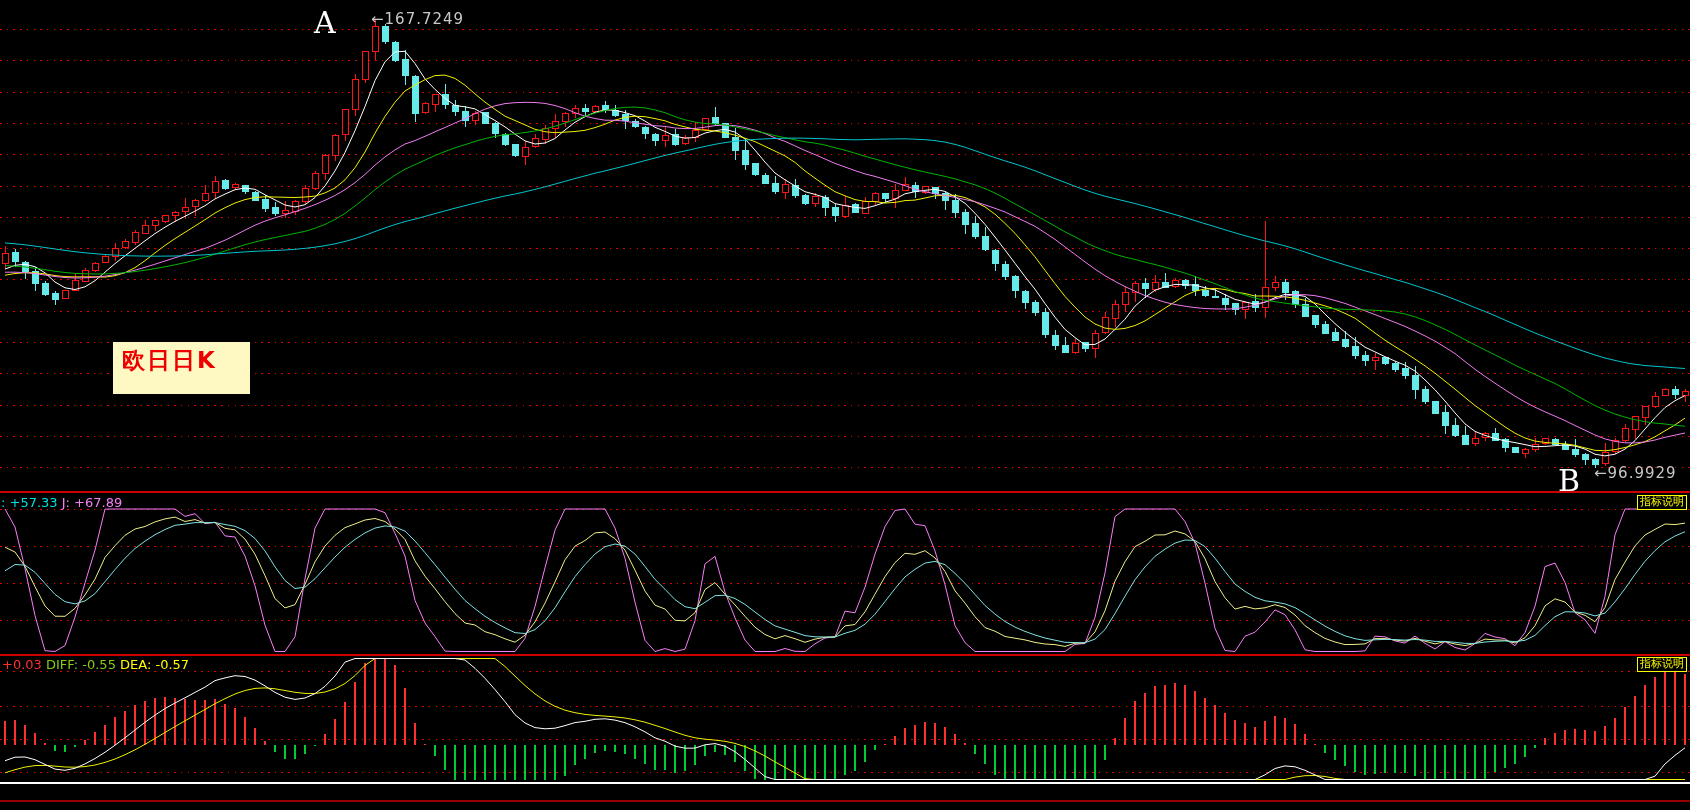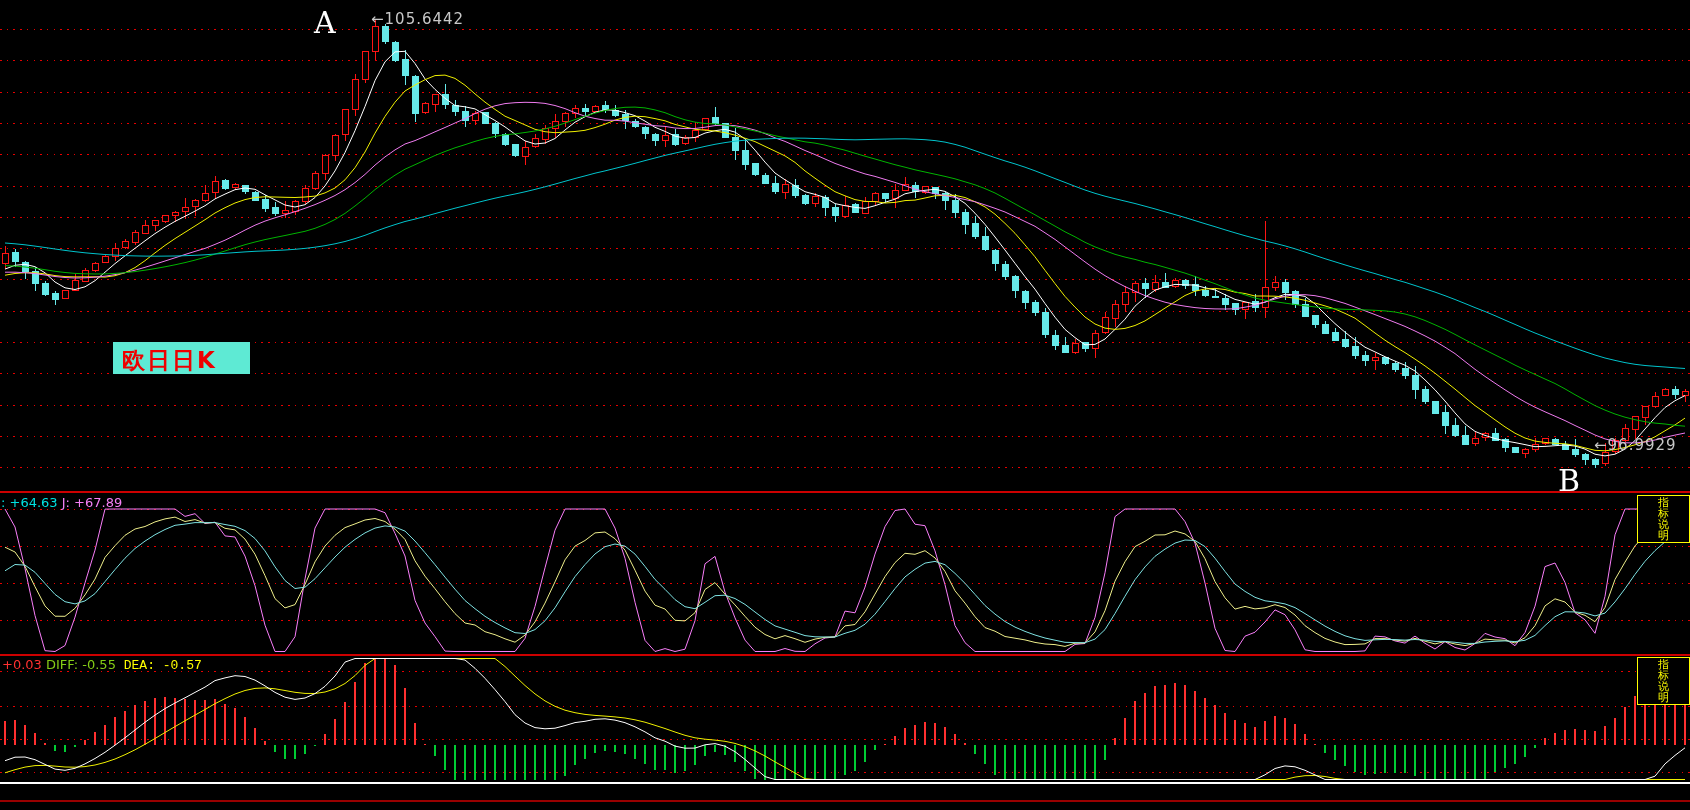--- a/index.html
+++ b/index.html
@@ -5,35 +5,35 @@
   html,body{margin:0;padding:0;background:#000;}
   .stage{position:relative;width:1690px;height:810px;background:#000;overflow:hidden;
          font-family:"DejaVu Sans", "Liberation Sans", sans-serif;}
   #svg-host{position:absolute;left:0;top:0;width:1690px;height:810px;}
   .ab-label{position:absolute;color:#ffffff;font-family:"DejaVu Serif","Liberation Serif",serif;
             font-size:30px;line-height:30px;}
   .lbl-a{left:314px;top:8px;}
   .lbl-b{left:1558px;top:466px;}
   .price-note{position:absolute;color:#c8c8c8;font-size:15px;line-height:15px;letter-spacing:1px;}
   .note-high{left:371px;top:12px;}
-  .note-low{left:1594px;top:438px;}
-  .symbol-box{position:absolute;left:113px;top:342px;width:137px;height:32px;background:#5eead4;}
+  .note-low{left:1594px;top:466px;}
+  .symbol-box{position:absolute;left:113px;top:342px;width:137px;height:52px;background:#fef9c3;}
   .symbol-box span{display:block;padding:5px 0 0 9px;color:#ee0000;font-weight:bold;
                    font-size:23px;line-height:26px;letter-spacing:2px;}
   .panel-header{position:absolute;font-size:13px;line-height:13px;white-space:pre;}
   .kdj-header{left:1px;top:496px;}
   .macd-header{left:2px;top:658px;}
   .c-cyan{color:#00e0e0;}
   .c-magenta{color:#f580f5;}
   .c-red{color:#ff3030;}
   .c-white{color:#84cc16;}
-  .c-yellow{color:#ffff00;font-family:Liberation Mono, monospace;}
+  .c-yellow{color:#ffff00;}
   .legend-btn{position:absolute;left:1637px;background:#000;border:1px solid #ffff00;color:#ffff00;
-              font-size:11px;line-height:11px;padding:1px 20px;cursor:pointer;
-              font-family:Liberation Sans, sans-serif;}
+              font-size:11px;line-height:11px;padding:1px 2px;cursor:pointer;
+              font-family:Liberation Mono, monospace;}
   .legend-kdj{top:495px;}
   .legend-macd{top:657px;}
 </style>
 </head>
 <body>
 
 <div class="stage">
 
   <div id="svg-host"><svg width="1690" height="810" xmlns="http://www.w3.org/2000/svg">
         <g shape-rendering="crispEdges">
@@ -580,28 +580,28 @@
           <polyline points="5,243.0 15,243.8 25,244.8 35,246.1 45,247.5 55,249.0 65,250.4 75,251.7 85,252.8 95,253.7 105,254.5 115,255.1 125,255.6 135,255.9 145,256.1 155,256.2 165,256.1 175,256.0 185,255.7 195,255.3 205,254.8 215,254.0 225,253.3 235,252.6 245,251.9 255,251.3 265,250.9 275,250.5 285,250.0 295,249.3 305,248.4 315,247.2 325,245.7 335,243.8 345,241.5 355,238.6 365,235.3 375,231.5 385,227.9 395,224.6 405,221.5 415,219.1 425,216.4 435,213.6 445,210.9 455,208.2 465,205.7 475,203.1 485,200.6 495,198.2 505,196.0 515,194.0 525,191.8 535,189.4 545,186.8 555,184.1 565,181.3 575,178.5 585,175.9 595,173.2 605,170.9 615,168.4 625,165.9 635,163.3 645,160.6 655,158.0 665,155.4 675,153.1 685,150.9 695,148.7 705,146.4 715,144.3 725,142.6 735,141.2 745,140.2 755,139.4 765,138.9 775,138.5 785,138.2 795,138.1 805,138.2 815,138.5 825,138.8 835,139.3 845,139.6 855,139.8 865,139.6 875,139.3 885,139.1 895,138.9 905,138.8 915,139.2 925,139.7 935,140.6 945,142.1 955,144.4 965,147.2 975,150.7 985,154.2 995,157.6 1005,160.9 1015,163.9 1025,167.2 1035,170.8 1045,174.7 1055,178.6 1065,182.4 1075,186.3 1085,190.0 1095,193.3 1105,196.2 1115,198.7 1125,201.1 1135,203.5 1145,206.2 1155,208.9 1165,211.8 1175,214.6 1185,217.5 1195,220.6 1205,223.7 1215,226.7 1225,229.8 1235,232.8 1245,235.7 1255,238.4 1265,241.0 1275,243.3 1285,245.9 1295,248.8 1305,252.0 1315,255.4 1325,258.7 1335,261.8 1345,264.9 1355,267.9 1365,270.8 1375,273.6 1385,276.6 1395,279.5 1405,282.3 1415,285.5 1425,288.8 1435,292.1 1445,295.7 1455,299.5 1465,303.5 1475,307.6 1485,311.5 1495,315.7 1505,320.1 1515,324.4 1525,328.8 1535,333.0 1545,336.9 1555,340.8 1565,344.5 1575,348.2 1585,351.7 1595,355.0 1605,358.0 1615,360.4 1625,362.6 1635,364.3 1645,365.5 1655,366.3 1665,367.0 1675,367.8 1685,368.5 " fill="none" stroke="#00c4cc"></polyline>
           <polyline points="5,509.0 15,527.0 25,568.6 35,615.5 45,650.7 55,651.5 65,645.5 75,617.1 85,582.9 95,550.1 105,509.1 115,509.0 125,509.0 135,509.0 145,509.0 155,509.0 165,509.0 175,509.0 185,516.4 195,513.7 205,523.5 215,522.2 225,535.9 235,537.0 245,556.1 255,585.7 265,625.2 275,651.5 285,651.5 295,636.7 305,578.9 315,528.1 325,509.0 335,509.0 345,509.0 355,509.0 365,509.0 375,509.0 385,512.7 395,533.3 405,556.0 415,600.4 425,623.0 435,636.6 445,651.1 455,651.5 465,651.5 475,651.5 485,651.5 495,651.5 505,651.5 515,651.5 525,638.4 535,606.4 545,567.8 555,530.2 565,509.0 575,509.0 585,509.0 595,509.0 605,509.0 615,528.1 625,558.3 635,602.3 645,640.4 655,651.5 665,648.6 675,651.5 685,649.2 695,620.7 705,563.8 715,556.4 725,592.2 735,617.9 745,640.1 755,651.5 765,651.5 775,651.5 785,648.5 795,651.3 805,651.5 815,643.8 825,638.0 835,636.9 845,611.1 855,612.8 865,587.1 875,554.1 885,526.6 895,510.5 905,509.0 915,524.2 925,525.7 935,550.9 945,584.7 955,625.6 965,642.7 975,651.5 985,651.5 995,651.5 1005,651.5 1015,651.5 1025,651.5 1035,651.5 1045,651.5 1055,651.5 1065,651.5 1075,644.4 1085,643.5 1095,617.4 1105,572.8 1115,516.6 1125,509.0 1135,509.0 1145,509.0 1155,509.0 1165,509.0 1175,509.0 1185,521.6 1195,543.2 1205,583.1 1215,628.3 1225,650.5 1235,651.5 1245,636.2 1255,632.2 1265,622.0 1275,609.9 1285,614.7 1295,629.8 1305,649.8 1315,651.5 1325,651.5 1335,651.5 1345,651.5 1355,651.5 1365,650.9 1375,636.1 1385,636.9 1395,640.9 1405,643.1 1415,636.1 1425,643.3 1435,649.0 1445,641.6 1455,647.5 1465,650.0 1475,643.5 1485,633.4 1495,637.0 1505,638.7 1515,645.7 1525,632.6 1535,606.2 1545,566.6 1555,563.0 1565,582.5 1575,612.7 1585,619.8 1595,633.3 1605,596.3 1615,534.8 1625,509.0 1635,509.0 1645,509.0 1655,509.0 1665,509.0 1675,509.0 1685,509.0 " fill="none" stroke="#f97ef9"></polyline>
           <polyline points="5,547.2 15,552.0 25,566.3 35,586.7 45,605.9 55,616.2 65,616.3 75,608.3 85,594.9 95,579.1 105,557.4 115,545.7 125,535.3 135,529.0 145,526.5 155,521.9 165,518.9 175,517.1 185,521.5 195,519.6 205,523.0 215,522.5 225,528.3 235,529.9 245,539.1 255,554.2 265,575.6 275,598.6 285,607.9 295,604.6 305,584.4 315,561.8 325,546.0 335,535.3 345,527.6 355,523.9 365,520.0 375,518.5 385,521.5 395,529.1 405,539.4 415,560.8 425,576.2 435,588.7 445,601.7 455,613.6 465,623.0 475,625.0 485,631.7 495,634.7 505,638.8 515,642.2 525,635.1 535,621.9 545,603.1 555,581.9 565,559.8 575,546.1 585,540.5 595,532.9 605,532.0 615,538.7 625,550.1 635,570.2 645,591.1 655,605.2 665,609.0 675,620.3 685,620.9 695,612.7 705,589.5 715,582.6 725,594.2 735,604.9 745,616.3 755,627.2 765,634.5 775,638.8 785,635.6 795,638.7 805,642.3 815,639.1 825,637.3 835,636.9 845,625.9 855,624.5 865,611.8 875,594.1 885,576.6 895,562.6 905,553.3 915,554.3 925,550.7 935,557.9 945,571.4 955,590.8 965,603.1 975,616.7 985,627.6 995,631.2 1005,636.5 1015,638.2 1025,639.9 1035,642.4 1045,644.0 1055,644.6 1065,646.4 1075,643.2 1085,643.0 1095,631.9 1105,610.7 1115,581.2 1125,561.7 1135,546.6 1145,541.3 1155,535.0 1165,534.8 1175,531.0 1185,533.9 1195,541.4 1205,558.7 1215,581.6 1225,597.8 1235,609.1 1245,606.4 1255,608.9 1265,607.8 1275,604.7 1285,607.5 1295,615.0 1305,625.7 1315,632.6 1325,638.4 1335,642.0 1345,644.6 1355,644.4 1365,643.9 1375,638.6 1385,638.6 1395,640.0 1405,641.1 1415,638.4 1425,641.2 1435,643.9 1445,641.5 1455,644.0 1465,645.6 1475,643.4 1485,639.1 1495,639.9 1505,640.2 1515,643.0 1525,637.7 1535,625.7 1545,605.9 1555,598.8 1565,602.0 1575,612.2 1585,615.3 1595,621.7 1605,607.5 1615,579.5 1625,562.1 1635,545.9 1645,535.0 1655,529.4 1665,524.0 1675,524.6 1685,523.1 " fill="none" stroke="#efef8b"></polyline>
           <polyline points="5,570.8 15,564.5 25,565.1 35,572.3 45,583.5 55,594.4 65,601.7 75,603.9 85,600.9 95,593.6 105,581.6 115,569.6 125,558.2 135,548.5 145,541.1 155,534.7 165,529.5 175,525.3 185,524.1 195,522.6 205,522.7 215,522.6 225,524.5 235,526.3 245,530.6 255,538.5 265,550.9 275,566.8 285,580.5 295,588.5 305,587.2 315,578.7 325,567.8 335,557.0 345,547.2 355,539.4 365,532.9 375,528.1 385,525.9 395,527.0 405,531.1 415,541.0 425,552.7 435,564.7 445,577.1 455,589.2 465,600.5 475,608.7 485,616.3 495,622.5 505,627.9 515,632.7 525,633.5 535,629.6 545,620.8 555,607.8 565,591.8 575,576.6 585,564.6 595,554.0 605,546.7 615,544.0 625,546.1 635,554.1 645,566.4 655,579.4 665,589.3 675,599.6 685,606.7 695,608.7 705,602.3 715,595.7 725,595.2 735,598.5 745,604.4 755,612.0 765,619.5 775,625.9 785,629.1 795,632.3 805,635.6 815,636.8 825,637.0 835,637.0 845,633.3 855,630.3 865,624.2 875,614.2 885,601.6 895,588.6 905,576.9 915,569.3 925,563.1 935,561.4 945,564.7 955,573.4 965,583.3 975,594.4 985,605.5 995,614.1 1005,621.5 1015,627.1 1025,631.4 1035,635.0 1045,638.0 1055,640.2 1065,642.3 1075,642.6 1085,642.7 1095,639.1 1105,629.6 1115,613.5 1125,596.2 1135,579.7 1145,566.9 1155,556.3 1165,549.1 1175,543.1 1185,540.0 1195,540.5 1205,546.6 1215,558.2 1225,571.4 1235,584.0 1245,591.4 1255,597.3 1265,600.8 1275,602.1 1285,603.9 1295,607.6 1305,613.6 1315,619.9 1325,626.1 1335,631.4 1345,635.8 1355,638.7 1365,640.4 1375,639.8 1385,639.4 1395,639.6 1405,640.1 1415,639.5 1425,640.1 1435,641.4 1445,641.4 1455,642.3 1465,643.4 1475,643.4 1485,642.0 1495,641.3 1505,640.9 1515,641.6 1525,640.3 1535,635.4 1545,625.6 1555,616.7 1565,611.8 1575,611.9 1585,613.0 1595,615.9 1605,613.1 1615,601.9 1625,588.7 1635,574.4 1645,561.3 1655,550.6 1665,541.8 1675,536.0 1685,531.7 " fill="none" stroke="#7fe3e3"></polyline>
           <polyline points="5,772.8 15,769.7 25,767.1 35,765.6 45,765.4 55,766.1 65,767.0 75,767.2 85,766.6 95,765.0 105,762.4 115,759.0 125,754.7 135,749.8 145,744.3 155,738.5 165,732.5 175,726.6 185,720.8 195,715.1 205,709.5 215,703.7 225,698.6 235,694.0 245,690.5 255,688.4 265,687.9 275,688.8 285,690.5 295,692.3 305,693.4 315,693.5 325,692.0 335,688.8 345,683.5 355,675.6 365,665.4 375,658.5 385,658.5 395,658.5 405,658.5 415,658.5 425,658.5 435,658.5 445,658.5 455,658.5 465,658.5 475,658.5 485,658.5 495,658.5 505,666.5 515,676.1 525,685.5 535,693.9 545,700.9 555,706.3 565,710.2 575,712.7 585,714.4 595,715.4 605,716.1 615,716.9 625,718.0 635,719.8 645,722.2 655,725.3 665,728.5 675,732.0 685,735.3 695,737.8 705,739.2 715,740.1 725,741.3 735,743.4 745,746.6 755,750.9 765,756.0 775,761.9 785,767.4 795,773.0 805,778.7 815,779.5 825,779.5 835,779.5 845,779.5 855,779.5 865,779.5 875,779.5 885,779.5 895,779.5 905,779.5 915,779.5 925,779.5 935,779.5 945,779.5 955,779.5 965,779.5 975,779.5 985,779.5 995,779.5 1005,779.5 1015,779.5 1025,779.5 1035,779.5 1045,779.5 1055,779.5 1065,779.5 1075,779.5 1085,779.5 1095,779.5 1105,779.5 1115,779.5 1125,779.5 1135,779.5 1145,779.5 1155,779.5 1165,779.5 1175,779.5 1185,779.5 1195,779.5 1205,779.5 1215,779.5 1225,779.5 1235,779.5 1245,779.5 1255,779.5 1265,779.5 1275,779.5 1285,779.5 1295,777.1 1305,775.7 1315,775.5 1325,776.5 1335,778.4 1345,779.5 1355,779.5 1365,779.5 1375,779.5 1385,779.5 1395,779.5 1405,779.5 1415,779.5 1425,779.5 1435,779.5 1445,779.5 1455,779.5 1465,779.5 1475,779.5 1485,779.5 1495,779.5 1505,779.5 1515,779.5 1525,779.5 1535,779.5 1545,779.5 1555,779.5 1565,779.5 1575,779.5 1585,779.5 1595,779.5 1605,779.5 1615,779.5 1625,779.5 1635,779.5 1645,779.5 1655,779.5 1665,779.5 1675,779.5 1685,779.5 " fill="none" stroke="#f0f000"></polyline>
           <polyline points="5,760.7 15,757.2 25,757.0 35,759.7 45,764.4 55,769.1 65,770.3 75,768.3 85,763.9 95,758.5 105,752.3 115,745.2 125,737.8 135,730.0 145,722.3 155,715.1 165,708.6 175,703.0 185,697.8 195,692.4 205,687.1 215,680.6 225,677.9 235,675.7 245,676.5 255,680.1 265,685.9 275,692.4 285,697.2 295,699.4 305,698.0 315,693.6 325,686.3 335,676.0 345,662.1 355,658.5 365,658.5 375,658.5 385,658.5 395,658.5 405,658.5 415,658.5 425,658.5 435,658.5 445,658.5 455,658.5 465,660.0 475,668.3 485,678.3 495,689.6 505,701.6 515,714.7 525,723.0 535,727.6 545,728.8 555,728.2 565,725.6 575,722.6 585,721.3 595,719.3 605,718.8 615,720.1 625,722.7 635,726.8 645,731.9 655,737.8 665,741.2 675,746.1 685,748.2 695,748.1 705,744.8 715,743.6 725,746.2 735,751.7 745,759.4 755,768.0 765,776.6 775,779.5 785,779.5 795,779.5 805,779.5 815,779.5 825,779.5 835,779.5 845,779.5 855,779.5 865,779.5 875,779.5 885,779.5 895,779.5 905,779.5 915,779.5 925,779.5 935,779.5 945,779.5 955,779.5 965,779.5 975,779.5 985,779.5 995,779.5 1005,779.5 1015,779.5 1025,779.5 1035,779.5 1045,779.5 1055,779.5 1065,779.5 1075,779.5 1085,779.5 1095,779.5 1105,779.5 1115,779.5 1125,779.5 1135,779.5 1145,779.5 1155,779.5 1165,779.5 1175,779.5 1185,779.5 1195,779.5 1205,779.5 1215,779.5 1225,779.5 1235,779.5 1245,779.5 1255,779.5 1265,774.8 1275,768.5 1285,765.9 1295,766.8 1305,770.3 1315,774.9 1325,779.5 1335,779.5 1345,779.5 1355,779.5 1365,779.5 1375,779.5 1385,779.5 1395,779.5 1405,779.5 1415,779.5 1425,779.5 1435,779.5 1445,779.5 1455,779.5 1465,779.5 1475,779.5 1485,779.5 1495,779.5 1505,779.5 1515,779.5 1525,779.5 1535,779.5 1545,779.5 1555,779.5 1565,779.5 1575,779.5 1585,779.5 1595,779.5 1605,779.5 1615,779.5 1625,779.5 1635,779.5 1645,779.5 1655,776.2 1665,763.9 1675,755.4 1685,747.8 " fill="none" stroke="#ffffff"></polyline>
         </g>
       </svg></div>
 
   <div class="ab-label lbl-a">A</div>
-  <div class="price-note note-high">←105.6442</div>
+  <div class="price-note note-high">←167.7249</div>
 
   <div class="symbol-box">
     <span>欧日日K</span>
   </div>
 
   <div class="ab-label lbl-b">B</div>
   <div class="price-note note-low">←96.9929</div>
 
-  <div class="panel-header kdj-header"><span class="c-cyan">: +64.63</span><span class="c-magenta"> J: +67.89</span></div>
+  <div class="panel-header kdj-header"><span class="c-cyan">: +57.33</span><span class="c-magenta"> J: +67.89</span></div>
   <button class="legend-btn legend-kdj">指标说明</button>
 
   <div class="panel-header macd-header"><span class="c-red">+0.03</span><span class="c-white"> DIFF: -0.55</span><span class="c-yellow"> DEA: -0.57</span></div>
   <button class="legend-btn legend-macd">指标说明</button>
 
 </div>
 
 </body></html>

